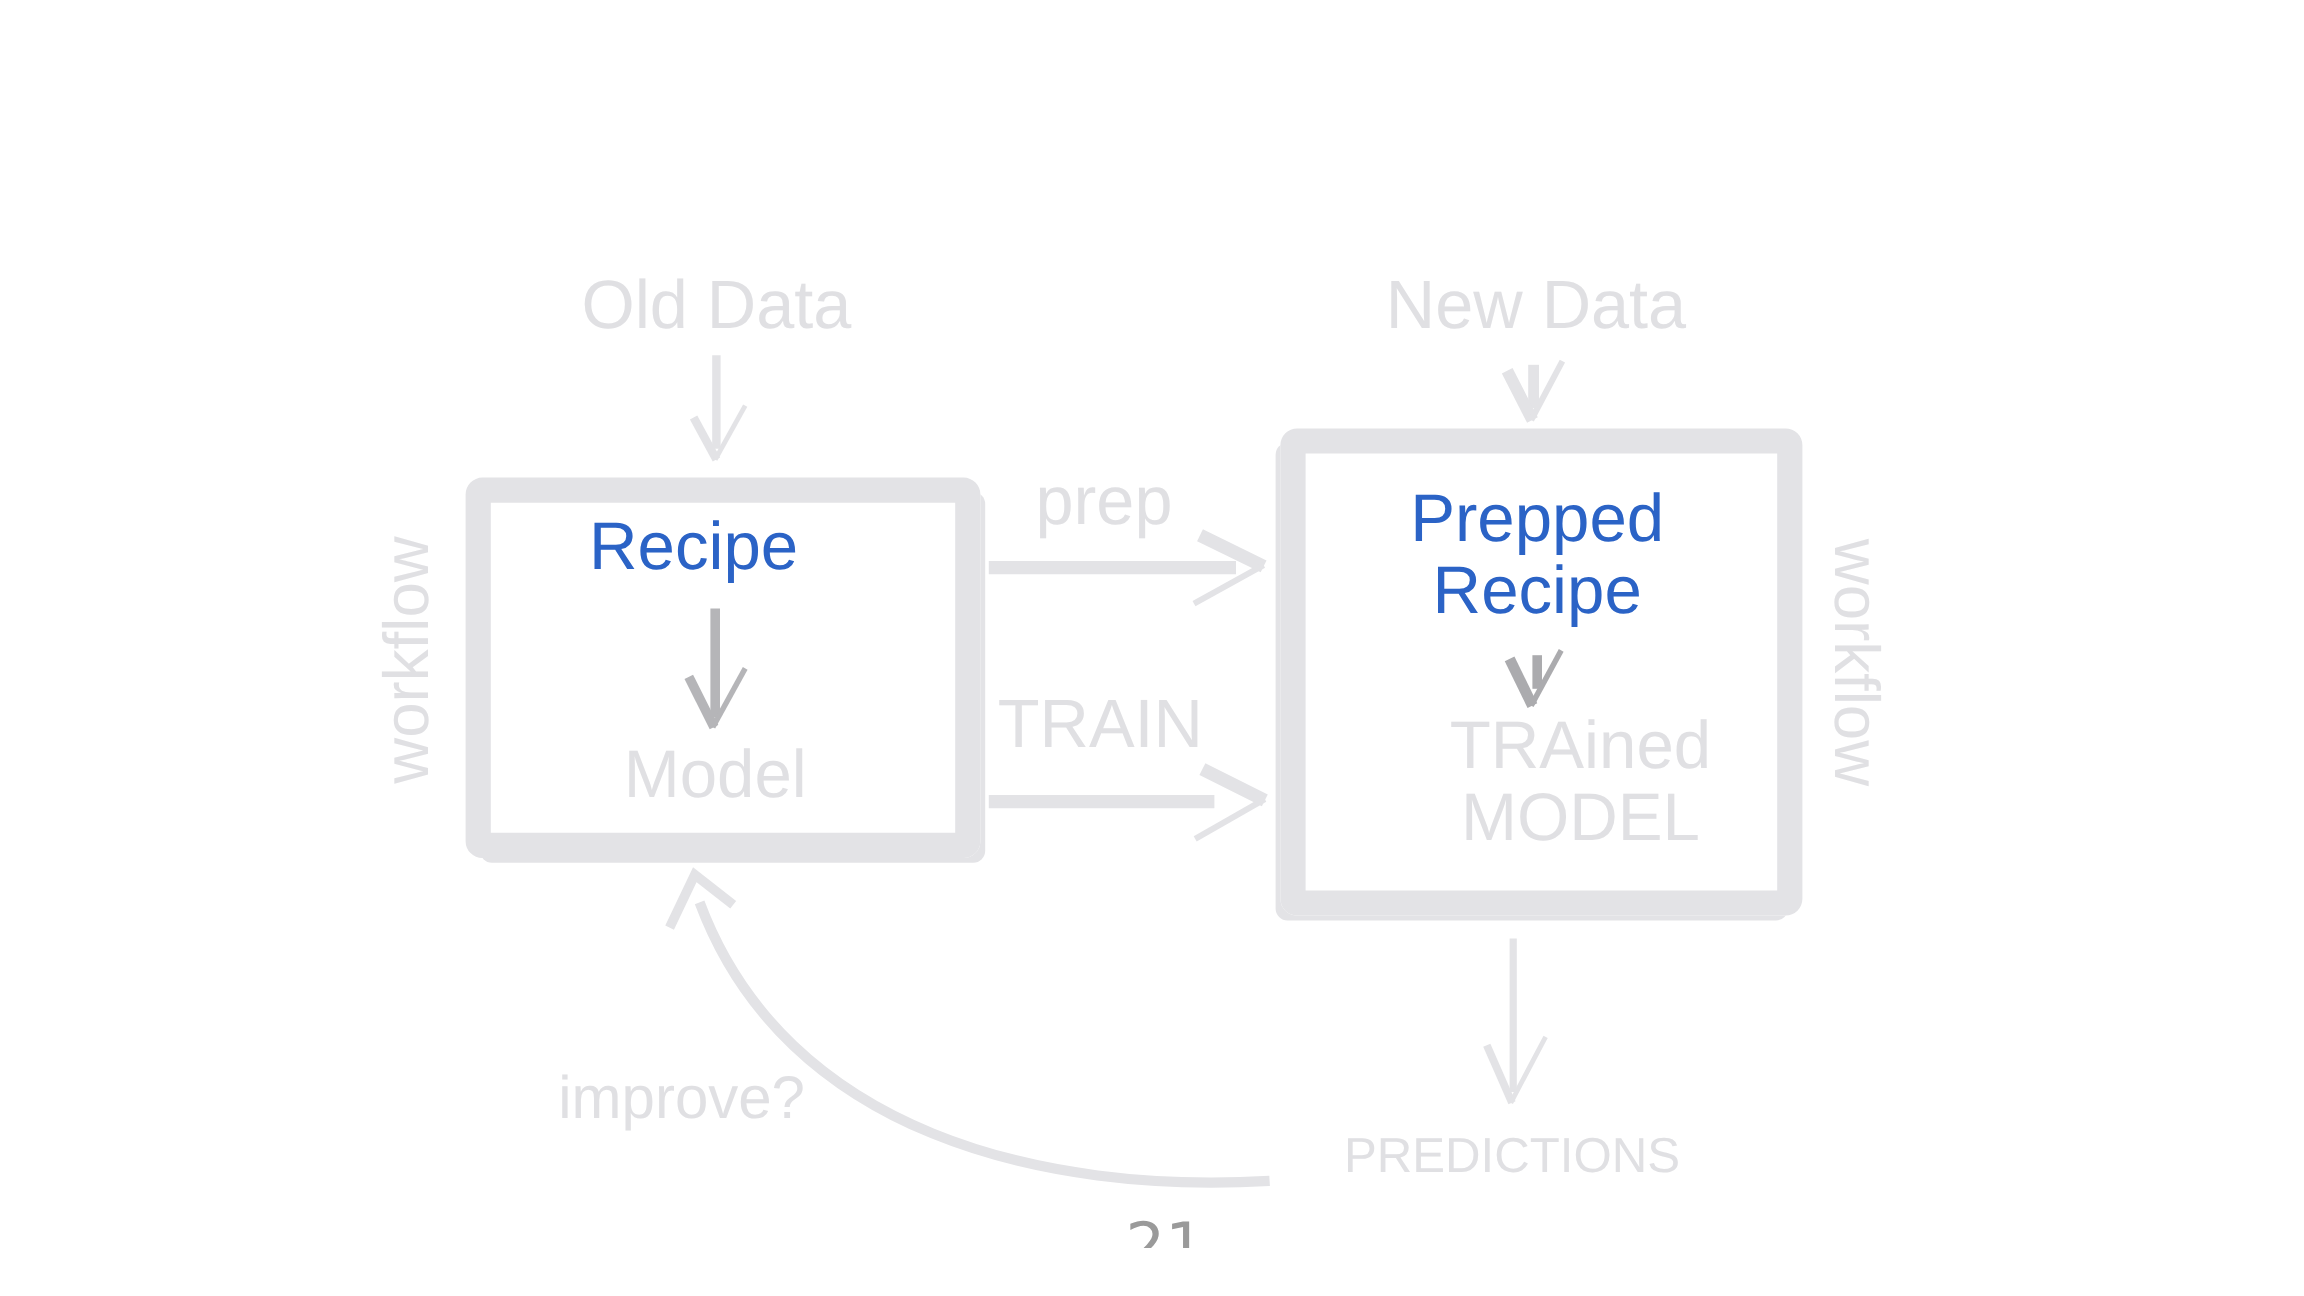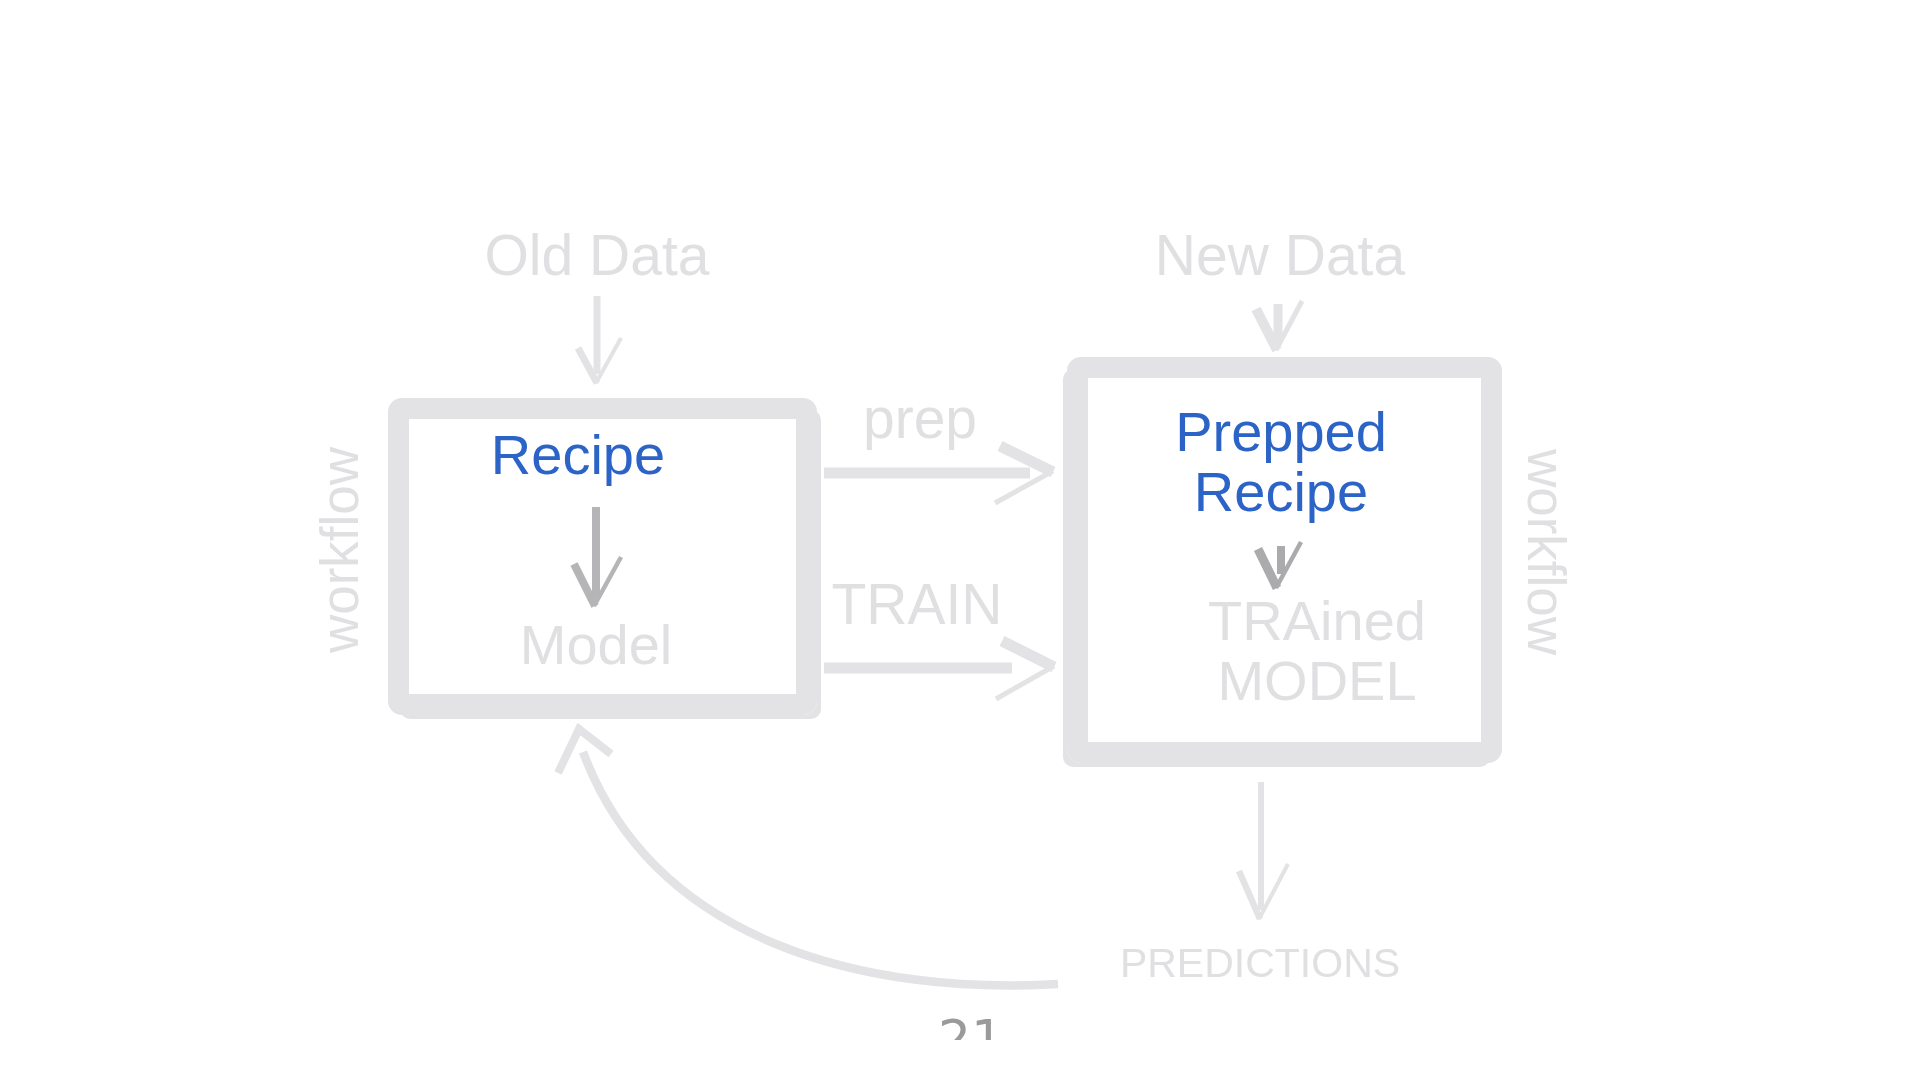--- a/index.html
+++ b/index.html
@@ -123,16 +123,17 @@
 
   <div class="lbl" style="left:1277px; top:651px; font-size:56px;margin-left:40px;">TRAined
 MODEL</div>
 
   <div class="lbl" style="left:920px; top:418px; font-size:57px;text-align:right;">prep</div>
 
   <div class="lbl" style="left:917px; top:604px; font-size:57px;">TRAIN</div>
 
   <div class="lbl" style="left:1260px; top:964px; font-size:41px;">PREDICTIONS</div>
 
+  <div class="lbl" style="left:568px; top:915px; font-size:50px;">improve?</div>
 
   <div class="lbl page" style="left:957px; top:1040px; font-size:52px;">21</div>
 
 </div>
 
 </body></html>

